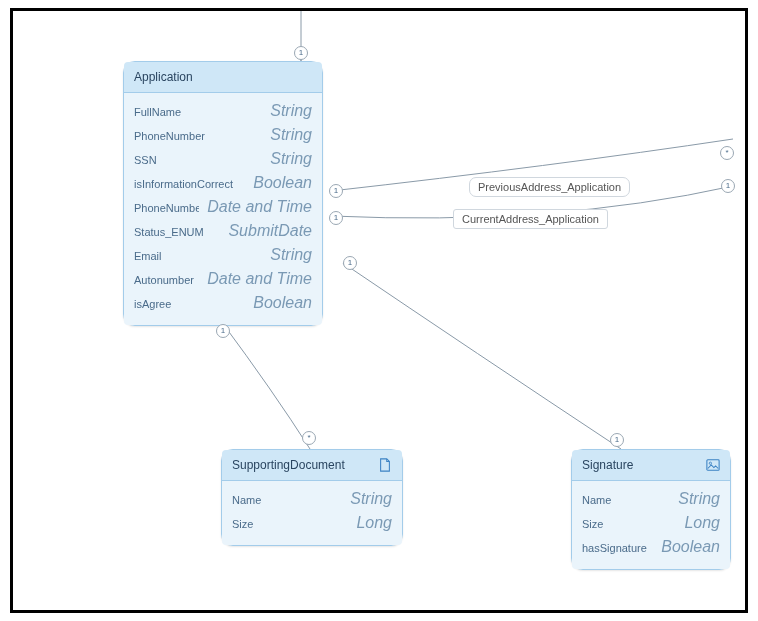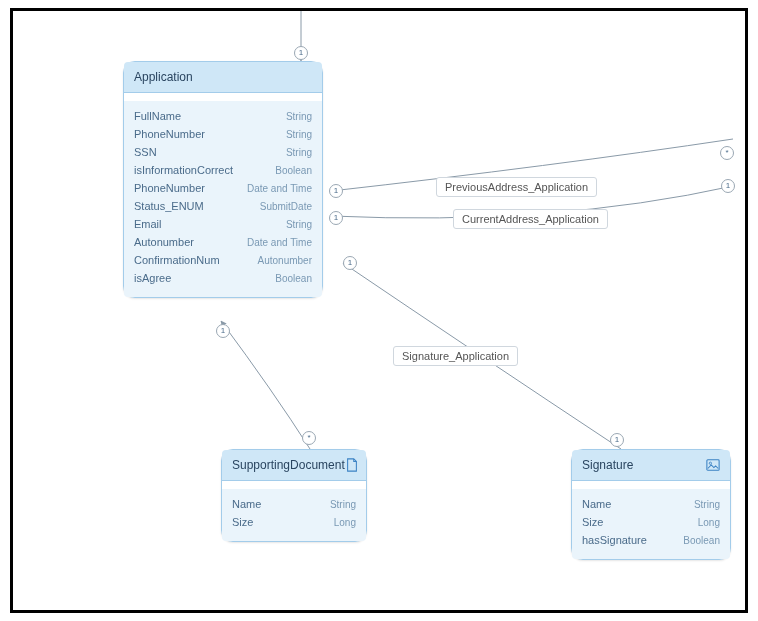--- a/index.html
+++ b/index.html
@@ -54,38 +54,38 @@
     display: flex;
     justify-content: space-between;
     align-items: center;
     color: #2a4560;
   }
   .entity-body {
     padding: 6px 10px 10px 10px;
     background: #eaf4fb;
     border-bottom-left-radius: 4px;
     border-bottom-right-radius: 4px;
-    margin-top: 8px;
   }
   .attr-row {
     display: flex;
     justify-content: space-between;
     align-items: baseline;
     padding: 3px 0;
     gap: 8px;
   }
   .attr-name {
     color: #4a6b8a;
     font-size: 11px;
     white-space: nowrap;
     overflow: hidden;
   }
   .attr-type {
     color: #7a99b4;
-    font-size: 10px;
+    font-style: italic;
+    font-size: 16px;
     white-space: nowrap;
     text-align: right;
   }
   .rel-label {
     position: absolute;
     background: #fff;
     border: 1px solid #d0d7de;
     border-radius: 3px;
     padding: 3px 8px;
     font-size: 11px;
@@ -166,31 +166,27 @@
             </div>
           <div class="attr-row">
               <span class="attr-name">Email</span>
               <span class="attr-type">String</span>
             </div>
           <div class="attr-row">
               <span class="attr-name">Autonumber</span>
               <span class="attr-type">Date and Time</span>
             </div>
           <div class="attr-row">
-              <span class="attr-name">ConfirmationNum</span>
-              <span class="attr-type">Autonumber</span>
-            </div>
-          <div class="attr-row">
               <span class="attr-name">isAgree</span>
               <span class="attr-type">Boolean</span>
             </div>
         </div>
       </div>
 
-      <div class="entity" style="left:208px; top:438px; width:146px;">
+      <div class="entity" style="left:208px; top:438px; width:182px;">
         <div class="entity-header">
           <span>SupportingDocument</span>
           <span class="ent-icon">
             <svg viewBox="0 0 16 16" width="14" height="14">
                 <path d="M3 1h7l3 3v11H3z" fill="none" stroke="#3b82c4" stroke-width="1.2"></path>
                 <path d="M10 1v3h3" fill="none" stroke="#3b82c4" stroke-width="1.2"></path>
               </svg>
           </span>
         </div>
         <div class="entity-body">
@@ -225,23 +221,22 @@
               <span class="attr-name">Size</span>
               <span class="attr-type">Long</span>
             </div>
           <div class="attr-row">
               <span class="attr-name">hasSignature</span>
               <span class="attr-type">Boolean</span>
             </div>
         </div>
       </div>
 
-      <div class="rel-label" style="left:423px; top:166px;">PreviousAddress_Application</div>
+      <div class="rel-label" style="left:456px; top:166px;border-radius:7px;">PreviousAddress_Application</div>
       <div class="rel-label" style="left:440px; top:198px;">CurrentAddress_Application</div>
-      <div class="rel-label" style="left:380px; top:335px;">Signature_Application</div>
 
       <div class="mult" style="left:281px; top:35px;">1</div>
 
       <div class="mult" style="left:316px; top:173px;">1</div>
       <div class="mult" style="left:707px; top:135px;">*</div>
 
       <div class="mult" style="left:316px; top:200px;">1</div>
       <div class="mult" style="left:708px; top:168px;">1</div>
 
       <div class="mult" style="left:330px; top:245px;">1</div>

